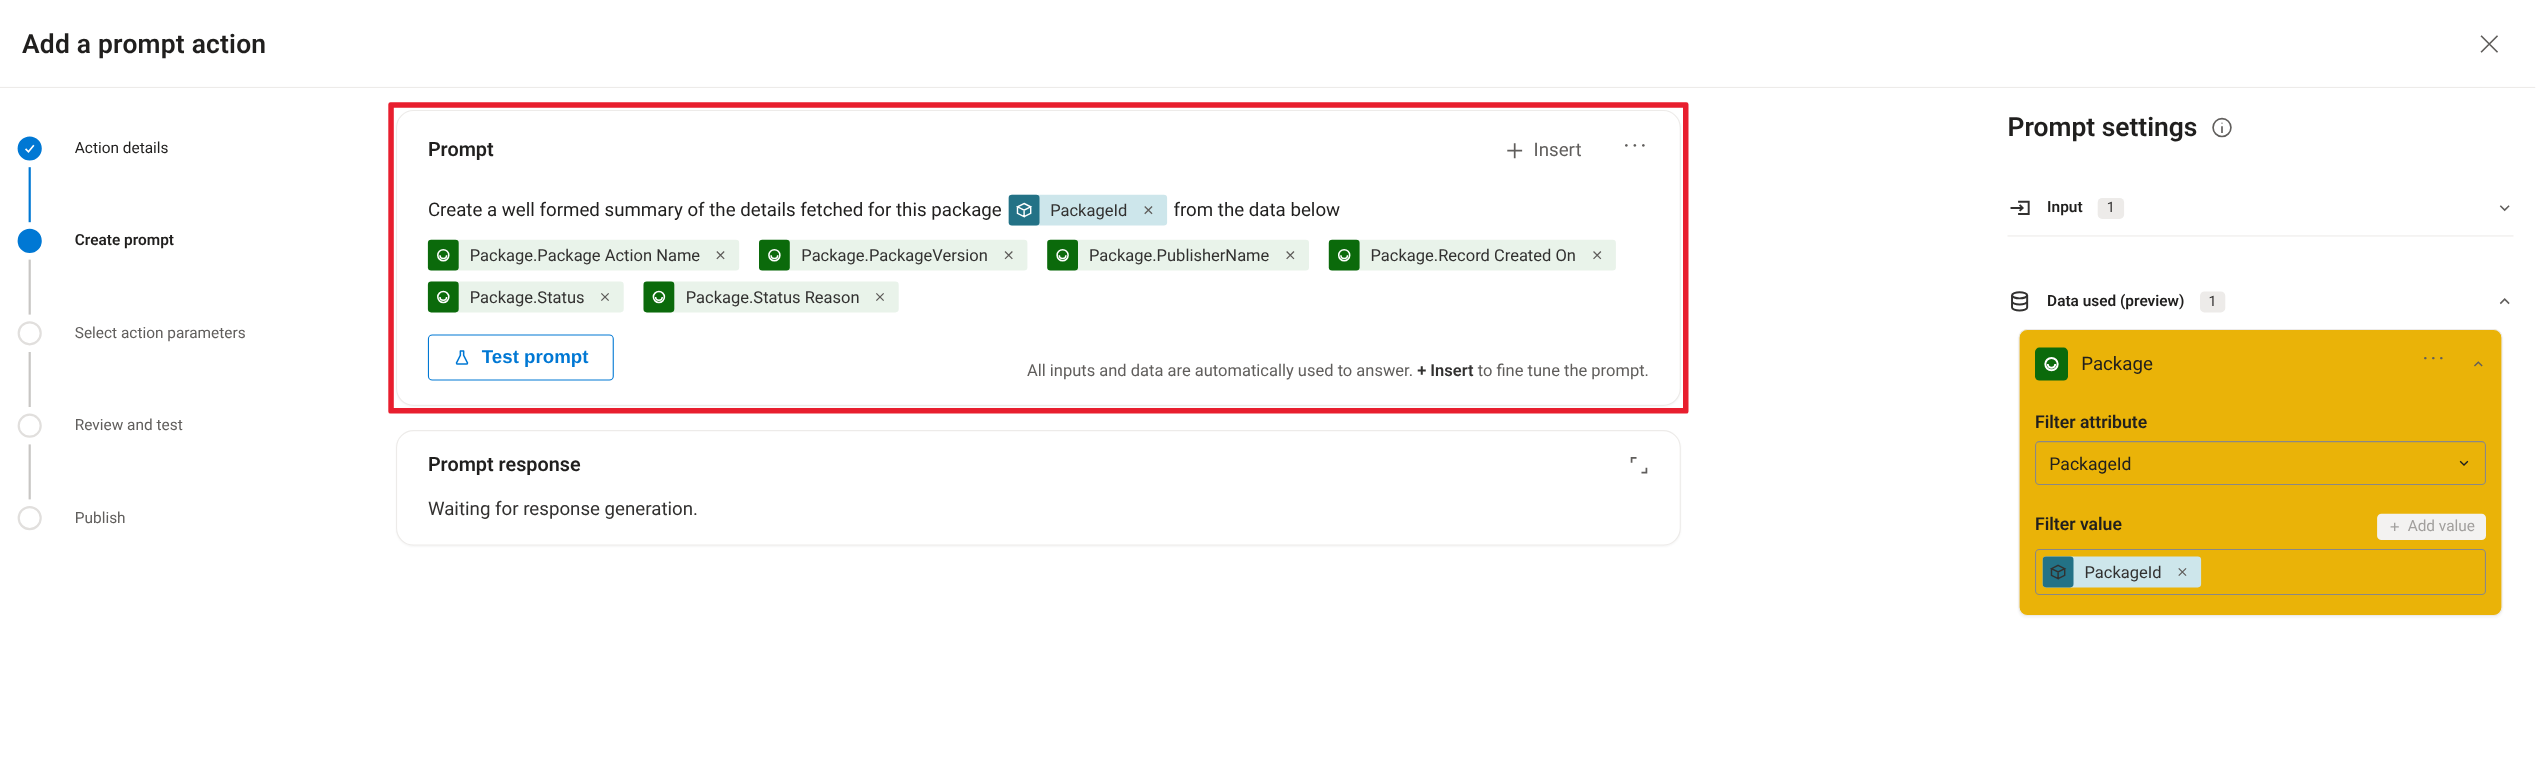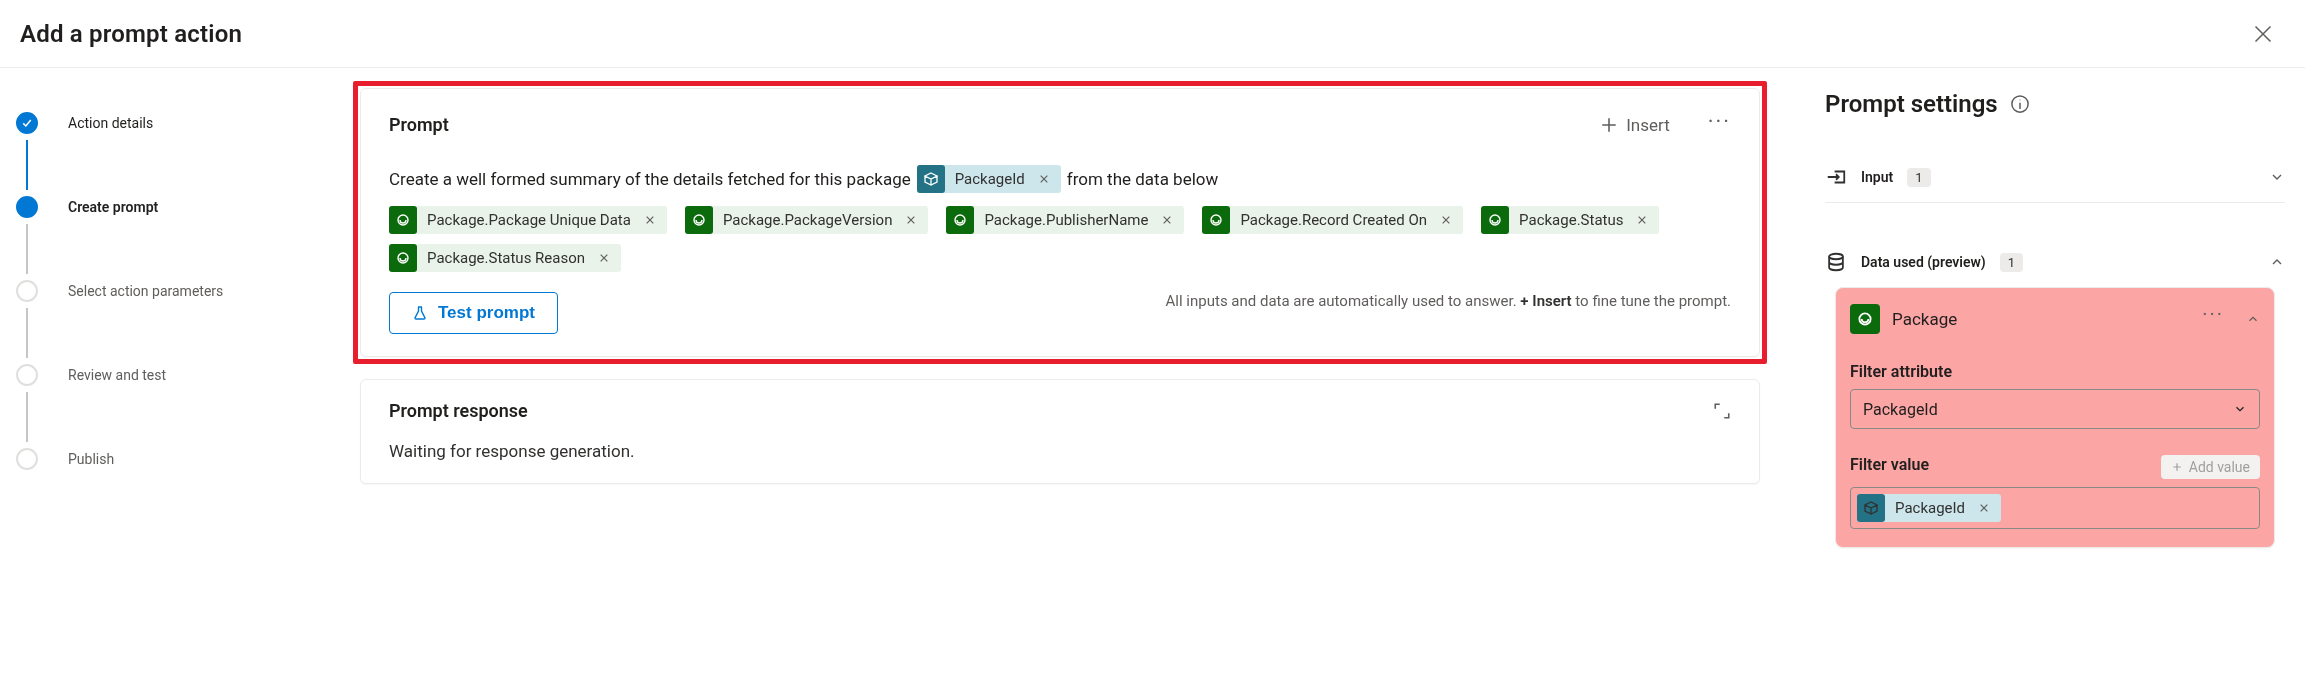--- a/index.html
+++ b/index.html
@@ -25,21 +25,21 @@
     font-size: 14px;
   }
   .root {
     width: 2305px;
     height: 692px;
     display: flex;
     flex-direction: column;
     overflow: hidden;
   }
   .header {
-    height: 68px;
+    height: 80px;
     display: flex;
     align-items: center;
     justify-content: space-between;
     padding: 0 32px 0 20px;
     border-bottom: 1px solid var(--border);
   }
   .header h1 {
     font-size: 24px;
     font-weight: 600;
     margin: 0;
@@ -92,23 +92,23 @@
   .no-border .circle { border-color: #E1DFDD; }
 
   
   .main {
     padding: 20px 28px 0 0;
     display: flex;
     flex-direction: column;
     gap: 22px;
   }
   .card {
-    width: 1400px;
+    width: 1168px;
     border: 1px solid var(--border);
-    border-radius: 6px;
+    border-radius: 16px;
     background: #fff;
     padding: 20px 28px 22px 28px;
     box-shadow: 0 1px 2px rgba(0,0,0,0.04);
     position: relative;
   }
   .card.highlighted::before {
     content: '';
     position: absolute;
     inset: -8px;
     border: 5px solid var(--hl);
@@ -157,21 +157,21 @@
     border-radius: 3px;
   }
   .chip.green .icon-sq { background: var(--chip-green); color: #fff; }
   .chip.id { background: var(--chip-bg-id); }
   .chip.id .icon-sq { background: var(--chip-id); color: #fff; }
   .chip .xx { color: #605E5C; padding: 0 4px; cursor: pointer; }
 
   .card-footer {
     display: flex;
     justify-content: space-between;
-    align-items: flex-start;
+    align-items: flex-end;
     margin-top: 20px;
   }
   .test-btn {
     display: inline-flex;
     align-items: center;
     gap: 10px;
     border: 1px solid var(--primary);
     color: var(--primary);
     background: #fff;
     height: 42px;
@@ -227,21 +227,21 @@
     border-radius: 4px;
   }
   .chev { margin-left: auto; color: #605E5C; }
   .section-body {
     padding: 0 10px 18px 10px;
   }
   .entity {
     border: 1px solid var(--border);
     border-radius: 8px;
     padding: 14px 14px 18px 14px;
-    background: #fca5a5;
+    background: #eab308;
     box-shadow: 0 1px 2px rgba(0,0,0,0.04);
   }
   .entity-head {
     display: flex;
     align-items: center;
     gap: 12px;
   }
   .entity-icon {
     width: 30px; height: 30px;
     background: var(--chip-green);
@@ -363,21 +363,21 @@
         </div>
 
         <div class="chip-row">
           <span class="chip green">
             <span class="icon-sq">
               <svg viewBox="0 0 16 16" width="16" height="16" fill="none" stroke="currentColor" stroke-width="1.4">
                   <circle cx="8" cy="8" r="5"></circle>
                   <path d="M5 8 A3 3 0 0 0 11 8"></path>
                 </svg>
             </span>
-            <span>Package.Package Unique Data</span>
+            <span>Package.Package Action Name</span>
             <span class="xx">
                 <svg viewBox="0 0 12 12" width="10" height="10" stroke="currentColor" stroke-width="1.4">
                   <path d="M2 2 L10 10 M10 2 L2 10"></path>
                 </svg>
               </span>
           </span>
           <span class="chip green">
             <span class="icon-sq">
                 <svg viewBox="0 0 16 16" width="16" height="16" fill="none" stroke="currentColor" stroke-width="1.4">
                   <circle cx="8" cy="8" r="5"></circle>

